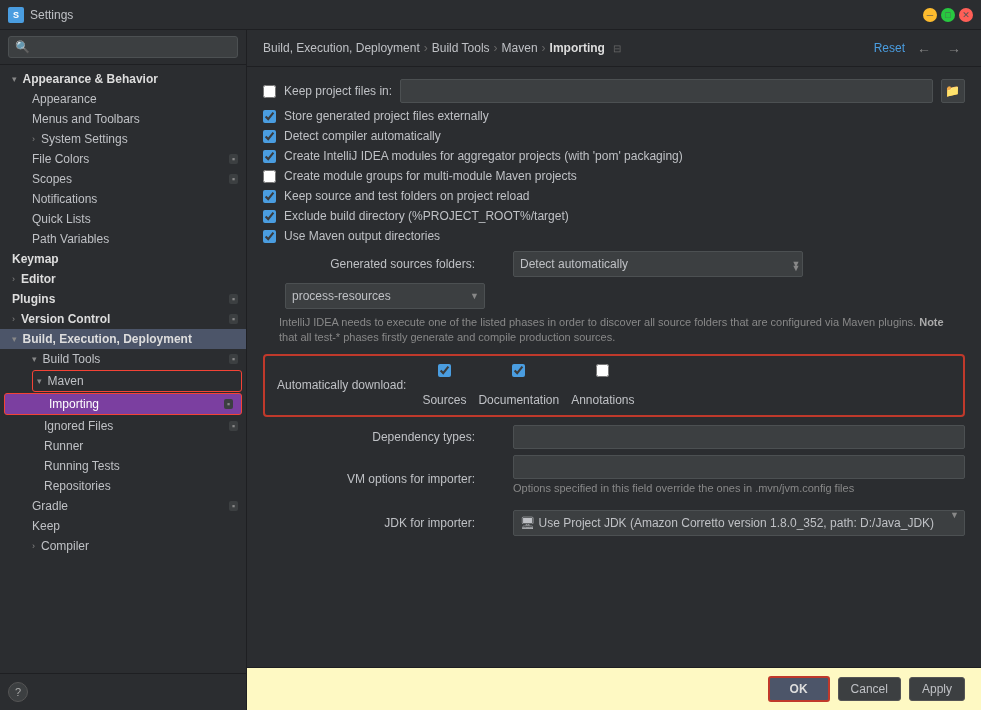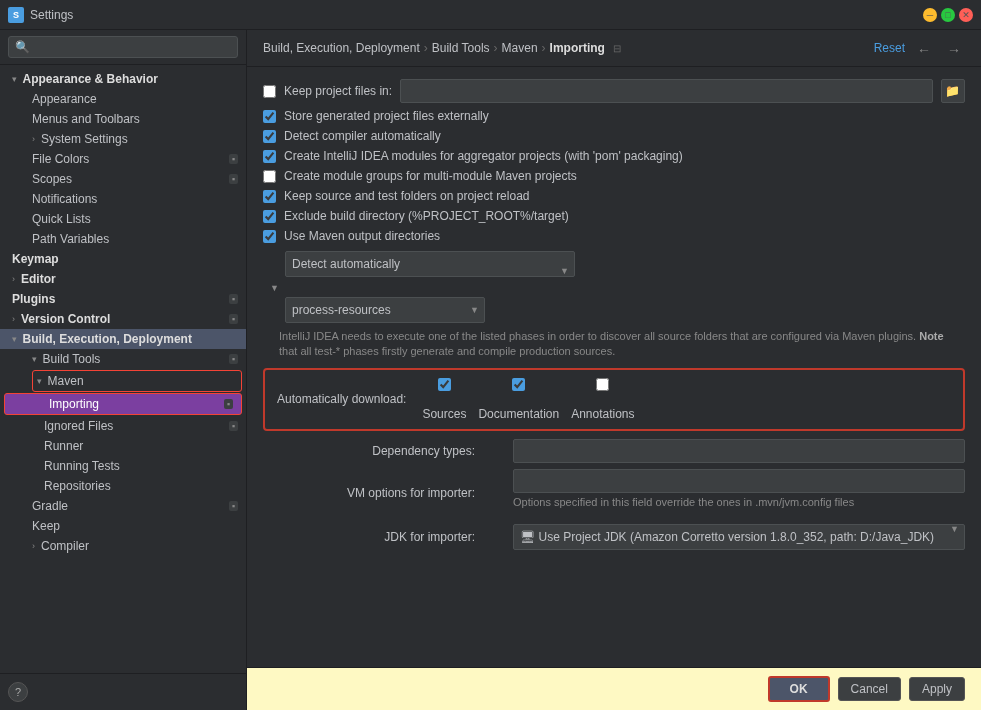--- a/index.html
+++ b/index.html
@@ -285,20 +285,21 @@
         <input type="checkbox" id="excludeBuild" checked="" style="">
         <label for="excludeBuild">Exclude build directory (%PROJECT_ROOT%/target)</label>
       </div>
 
       <div class="setting-row">
         <input type="checkbox" id="useMaven" checked="" style="">
         <label for="useMaven">Use Maven output directories</label>
       </div>
 
       <div class="form-row" style="margin-top: 8px;">
+        <div class="form-label">Generated sources folders:</div>
         <div class="value-col">
           <div class="select-wrapper">
             <select class="select-box">
               <option>Detect automatically</option>
               <option>Each generated source root</option>
               <option>Don't add source roots</option>
             </select>
             <span class="select-wrapper"></span>
           </div>
         </div>

